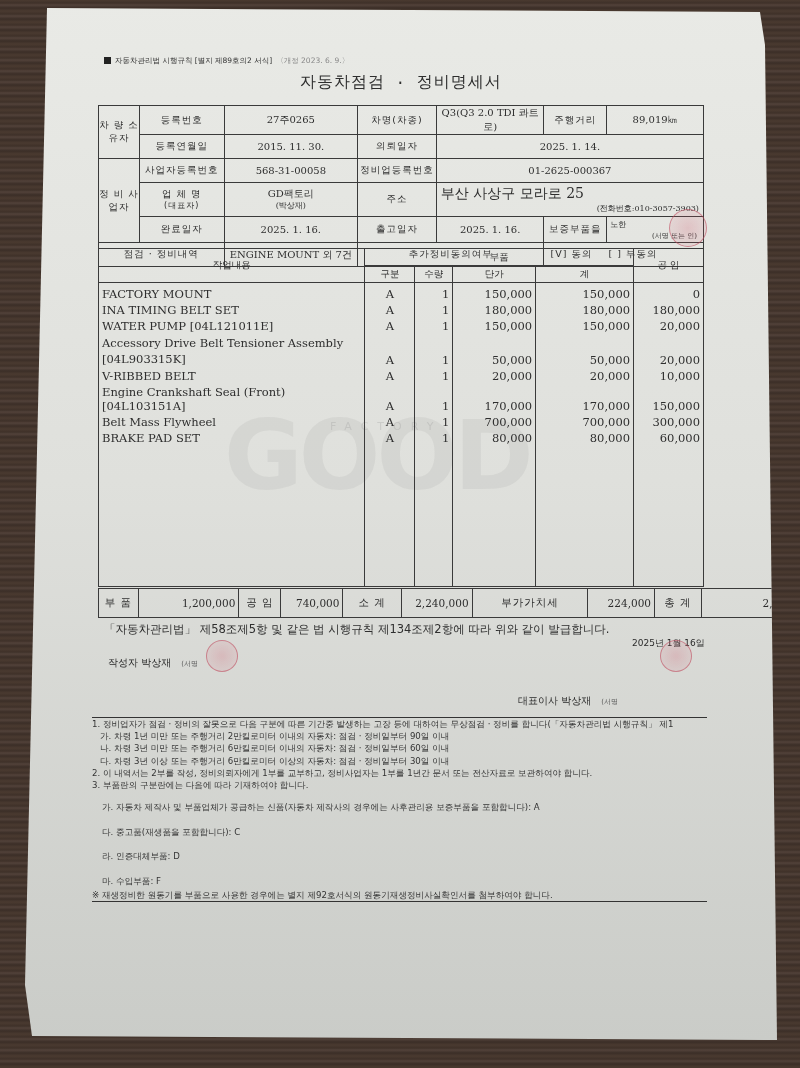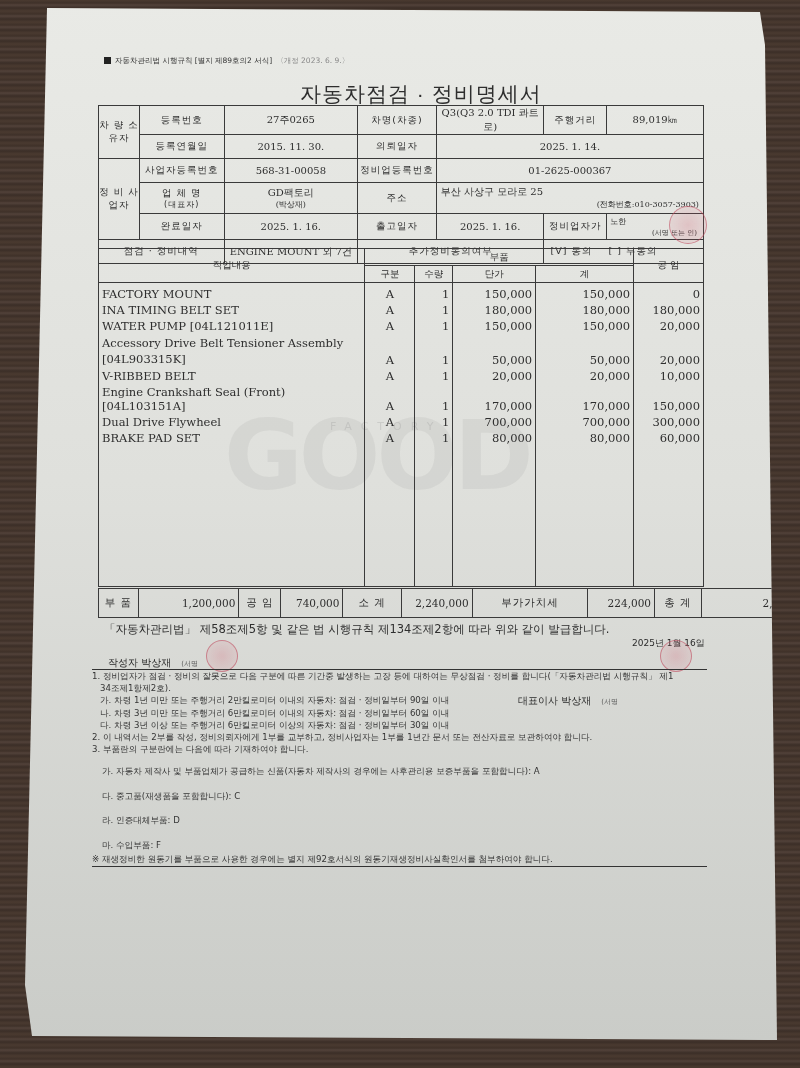--- a/index.html
+++ b/index.html
@@ -12,21 +12,21 @@
   }
   .paper {
     position:absolute; left:0; top:0; width:800px; height:1068px;
     background: linear-gradient(180deg, #e9eae6 0%, #dfe0dc 45%, #c9cbc7 100%);
     clip-path: polygon(47px 8px, 760px 12px, 765px 45px, 777px 1040px, 32px 1036px, 25px 985px, 47px 8px);
   }
   .abs { position:absolute; }
   .form-ref { left:104px; top:56px; font-size:7.5px; font-family:"DejaVu Sans", sans-serif; color:#333; }
   .form-ref .sq { display:inline-block; width:7px; height:7px; background:#222; margin-right:4px; vertical-align:-1px; }
   .form-ref .rev { color:#888; margin-left:4px; }
-  .doc-title { left:300px; top:80px; font-size:21px; font-family:Liberation Sans, sans-serif; color:#2e2e2e; letter-spacing:1px; }
+  .doc-title { left:300px; top:72px; font-size:16px; font-family:Liberation Mono, monospace; color:#2e2e2e; letter-spacing:1px; }
 
   table { border-collapse:collapse; }
   td { border:1px solid #3a3a3a; padding:0; font-size:10px; color:#2e2e2e; }
   .t-head { position:absolute; left:98px; top:105px; width:606px; }
   .t-head td { height:23px; text-align:center; }
   .lbl { font-family:"DejaVu Sans", sans-serif; font-size:9.5px; letter-spacing:1px; }
   .small { font-size:8px; }
 
   .t-items { position:absolute; left:98px; top:248px; width:606px; }
   .t-items td { font-size:11.5px; }
@@ -39,21 +39,21 @@
   .t-tot { position:absolute; left:98px; top:588px; width:722px; }
   .t-tot td { height:28px; font-size:10.5px; padding:0 3px; }
 
   .legal { left:104px; top:622px; font-size:11.5px; font-family:"DejaVu Sans", sans-serif; color:#2e2e2e; }
   .date { left:632px; top:637px; font-size:9px; font-family:"DejaVu Sans", sans-serif; }
   .sig { font-size:10px; font-family:"DejaVu Sans", sans-serif; }
   .sig .sg { font-size:7px; color:#555; margin-left:10px; }
   .stamp { position:absolute; border-radius:50%; border:1.5px solid rgba(190,70,90,.55); background:radial-gradient(circle, rgba(210,90,110,.25), rgba(210,90,110,.05)); }
 
   .notes { left:92px; top:669px; width:615px; font-size:8.6px; font-family:"DejaVu Sans", sans-serif; color:#333; line-height:12.2px; }
-  .notes .rule-top { border-top:1.5px solid #333; }
+  .notes .rule-top { border-top:1.5px solid #333;margin-top:48px; }
   .notes .ind { padding-left:8px; }
   .notes .ind2 { padding-left:10px; }
   .notes .sub { line-height:16.5px;margin-top:8px; }
   .notes .last { border-bottom:1.5px solid #333; }
 
   .wm { left:224px; top:400px; font-size:96px; font-weight:bold; color:rgba(150,150,150,.14); font-family:"DejaVu Sans", sans-serif; letter-spacing:-4px; }
   .wm-sub { left:330px; top:420px; font-size:11px; color:rgba(150,150,150,.28); letter-spacing:9px; font-family:"DejaVu Sans", sans-serif; }
 </style>
 </head>
 <body>
@@ -99,30 +99,30 @@
       <td class="lbl">사업자등록번호</td>
       <td>568-31-00058</td>
       <td class="lbl">정비업등록번호</td>
       <td colspan="3">01-2625-000367</td>
     </tr>
     <tr>
       <td class="lbl" style="height:30px;line-height:11px"><span>업 체 명</span><br><span class="small">(대표자)</span></td>
       <td style="line-height:11px"><span>GD팩토리</span><br><span class="small">(박상재)</span></td>
       <td class="lbl">주소</td>
       <td colspan="3" style="text-align:left;vertical-align:top;padding:2px 4px;position:relative">
-        <div class="small" style="font-size:10px">부산 사상구 모라로 25</div>
+        <div class="small" style="font-size:14px">부산 사상구 모라로 25</div>
         <div class="small" style="text-align:right;font-size:8px">(전화번호:010-3057-3903)</div>
       </td>
     </tr>
     <tr>
       <td class="lbl">완료일자</td>
       <td>2025. 1. 16.</td>
       <td class="lbl">출고일자</td>
       <td>2025. 1. 16.</td>
-      <td class="lbl">정비업자가</td>
+      <td class="lbl">보증부품을</td>
       <td style="position:relative;text-align:left;vertical-align:top;padding:1px 3px">
         <span class="small">노한</span>
         <span class="small" style="position:absolute;right:6px;bottom:1px;font-size:7px">(서명 또는 인)</span>
         <span class="stamp" style="right:-4px;top:-8px;width:36px;height:36px"></span>
       </td>
     </tr>
     <tr>
       <td colspan="2" class="lbl">점검 · 정비내역</td>
       <td>ENGINE MOUNT 외 7건</td>
       <td colspan="2" class="lbl">추가정비동의여부</td>
@@ -196,21 +196,21 @@
     </tr>
     <tr class="item-row">
       <td>Engine Crankshaft Seal (Front) [04L103151A]</td>
       <td class="ctr">A</td>
       <td class="num">1</td>
       <td class="num">170,000</td>
       <td class="num">170,000</td>
       <td class="num">150,000</td>
     </tr>
     <tr class="item-row">
-      <td>Dual Drive Flywheel</td>
+      <td>Belt Mass Flywheel</td>
       <td class="ctr">A</td>
       <td class="num">1</td>
       <td class="num">700,000</td>
       <td class="num">700,000</td>
       <td class="num">300,000</td>
     </tr>
     <tr class="item-row">
       <td>BRAKE PAD SET</td>
       <td class="ctr">A</td>
       <td class="num">1</td>
@@ -266,21 +266,20 @@
   </div>
   <span class="stamp" style="left:206px;top:640px;width:30px;height:30px"></span>
 
   <div class="abs sig" style="left:518px;top:694px">
     <span>대표이사 박상재</span><span class="sg">(서명</span>
   </div>
   <span class="stamp" style="left:660px;top:640px;width:30px;height:30px"></span>
 
   <div class="abs notes">
     <div class="rule-top">1. 정비업자가 점검 · 정비의 잘못으로 다음 구분에 따른 기간중 발생하는 고장 등에 대하여는 무상점검 · 정비를 합니다(「자동차관리법 시행규칙」 제1</div>
-    <div class="ind">34조제1항제2호).</div>
     <div class="ind">가. 차령 1년 미만 또는 주행거리 2만킬로미터 이내의 자동차: 점검 · 정비일부터 90일 이내</div>
     <div class="ind">나. 차령 3년 미만 또는 주행거리 6만킬로미터 이내의 자동차: 점검 · 정비일부터 60일 이내</div>
     <div class="ind">다. 차령 3년 이상 또는 주행거리 6만킬로미터 이상의 자동차: 점검 · 정비일부터 30일 이내</div>
     <div>2. 이 내역서는 2부를 작성, 정비의뢰자에게 1부를 교부하고, 정비사업자는 1부를 1년간 문서 또는 전산자료로 보관하여야 합니다.</div>
     <div>3. 부품란의 구분란에는 다음에 따라 기재하여야 합니다.</div>
     <div class="ind2 sub">가. 자동차 제작사 및 부품업체가 공급하는 신품(자동차 제작사의 경우에는 사후관리용 보증부품을 포함합니다): A</div>
     <div class="ind2 sub">다. 중고품(재생품을 포함합니다): C</div>
     <div class="ind2 sub">라. 인증대체부품: D</div>
     <div class="ind2 sub">마. 수입부품: F</div>
     <div class="last">※ 재생정비한 원동기를 부품으로 사용한 경우에는 별지 제92호서식의 원동기재생정비사실확인서를 첨부하여야 합니다.</div>

